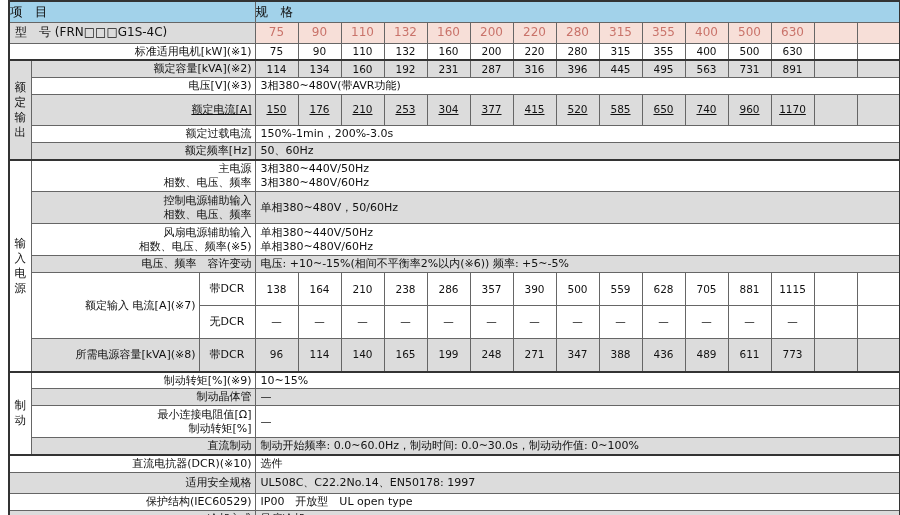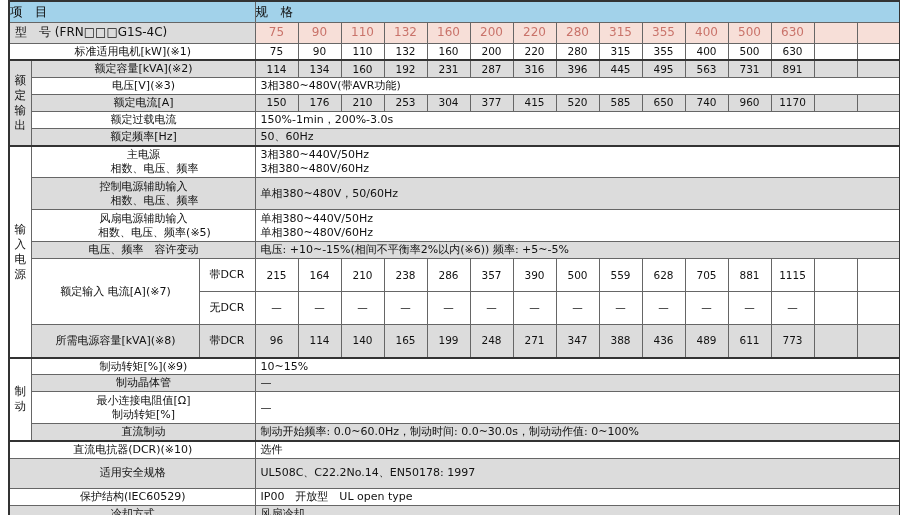--- a/index.html
+++ b/index.html
@@ -36,21 +36,21 @@
   td.mc{
     background:var(--pink); color:var(--pinktext);
     text-align:center; font-size:12px; padding:0;
   }
   td.w{background:#ffffff;}
   td.g{background:var(--gray);}
   td.group{
     text-align:center; white-space:pre-line;
     font-size:11.5px; line-height:1.3; padding:0;
   }
-  td.lbl{text-align:center; white-space:pre-line; padding-left:4px;}
+  td.lbl{text-align:right; white-space:pre-line; padding-left:4px;}
   td.sub{text-align:center; padding:9px;}
   td.val{text-align:left; white-space:pre-line; padding-left:5px;}
   td.num{text-align:center; padding:0 1px; font-size:10.5px; white-space:nowrap;}
   tr.sep td{border-top:2px solid var(--heavy);}
 </style>
 </head>
 <body>
 
 <div class="page">
 
@@ -135,21 +135,21 @@
           <td class="num g">563</td>
           <td class="num g">731</td>
           <td class="num g">891</td>
           <td class="num g"></td>
           <td class="num g"></td>
         </tr>
         <tr style="height: 17px; margin-left: 48px;">
           <td class="lbl w" colspan="2">电压[V](※3)</td>
           <td class="val w" colspan="15">3相380~480V(带AVR功能)</td>
         </tr>
-        <tr style="height: 17px;">
+        <tr style="height: 31px; text-decoration: underline;">
           <td class="lbl g" colspan="2">额定电流[A]</td>
           <td class="num g">150</td>
           <td class="num g">176</td>
           <td class="num g">210</td>
           <td class="num g">253</td>
           <td class="num g">304</td>
           <td class="num g">377</td>
           <td class="num g">415</td>
           <td class="num g">520</td>
           <td class="num g">585</td>
@@ -189,21 +189,21 @@
           <td class="val w" colspan="15">单相380~440V/50Hz
 单相380~480V/60Hz</td>
         </tr>
         <tr style="height: 17px;">
           <td class="lbl g" colspan="2">电压、频率　容许变动</td>
           <td class="val g" colspan="15">电压: +10~-15%(相间不平衡率2%以内(※6)) 频率: +5~-5%</td>
         </tr>
         <tr style="height: 17px;">
           <td class="lbl w" colspan="1" rowspan="2">额定输入 电流[A](※7)</td>
           <td class="sub w">带DCR</td>
-          <td class="num w">215</td>
+          <td class="num w">138</td>
           <td class="num w">164</td>
           <td class="num w">210</td>
           <td class="num w">238</td>
           <td class="num w">286</td>
           <td class="num w">357</td>
           <td class="num w">390</td>
           <td class="num w">500</td>
           <td class="num w">559</td>
           <td class="num w">628</td>
           <td class="num w">705</td>
@@ -265,21 +265,21 @@
           <td class="val w" colspan="15">—</td>
         </tr>
         <tr style="height: 17px;">
           <td class="lbl g" colspan="2">直流制动</td>
           <td class="val g" colspan="15">制动开始频率: 0.0~60.0Hz，制动时间: 0.0~30.0s，制动动作值: 0~100%</td>
         </tr>
         <tr class="sep" style="height: 17px;">
           <td class="lbl w" colspan="3">直流电抗器(DCR)(※10)</td>
           <td class="val w" colspan="15">选件</td>
         </tr>
-        <tr style="height: 30px;">
+        <tr style="height: 21px;">
           <td class="lbl g" colspan="3">适用安全规格</td>
           <td class="val g" colspan="15">UL508C、C22.2No.14、EN50178: 1997</td>
         </tr>
         <tr style="height: 17px;">
           <td class="lbl w" colspan="3">保护结构(IEC60529)</td>
           <td class="val w" colspan="15">IP00　开放型　UL open type</td>
         </tr>
         <tr style="height: 17px;">
           <td class="lbl g" colspan="3">冷却方式</td>
           <td class="val g" colspan="15">风扇冷却</td>

